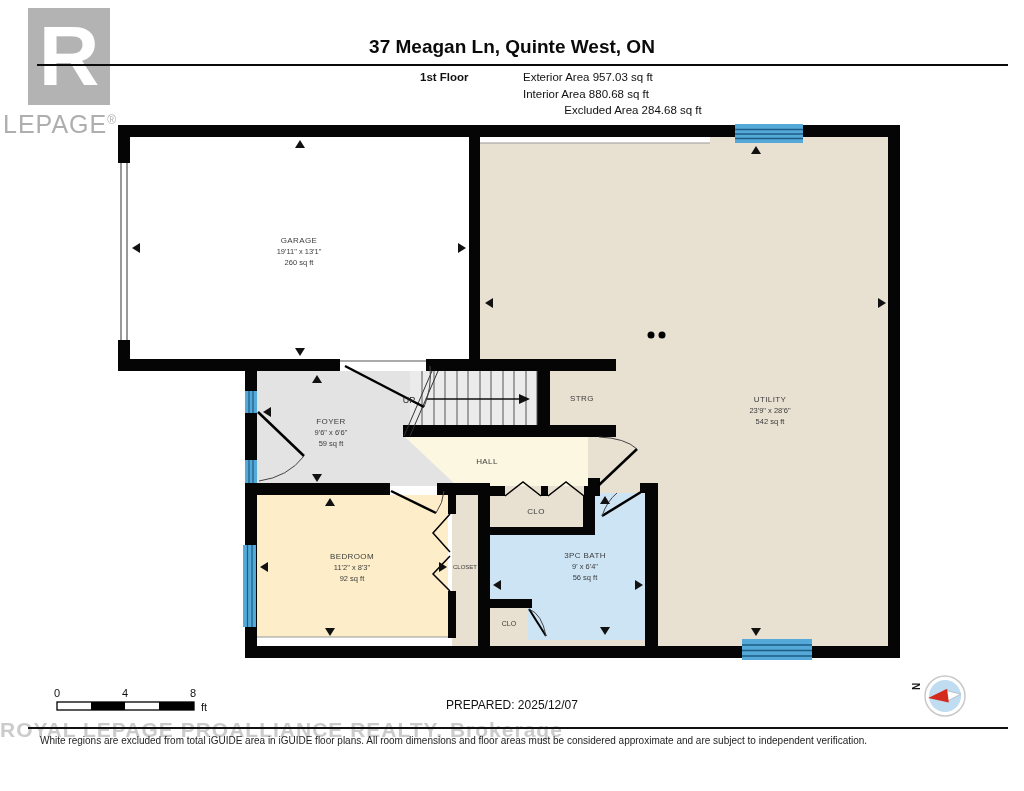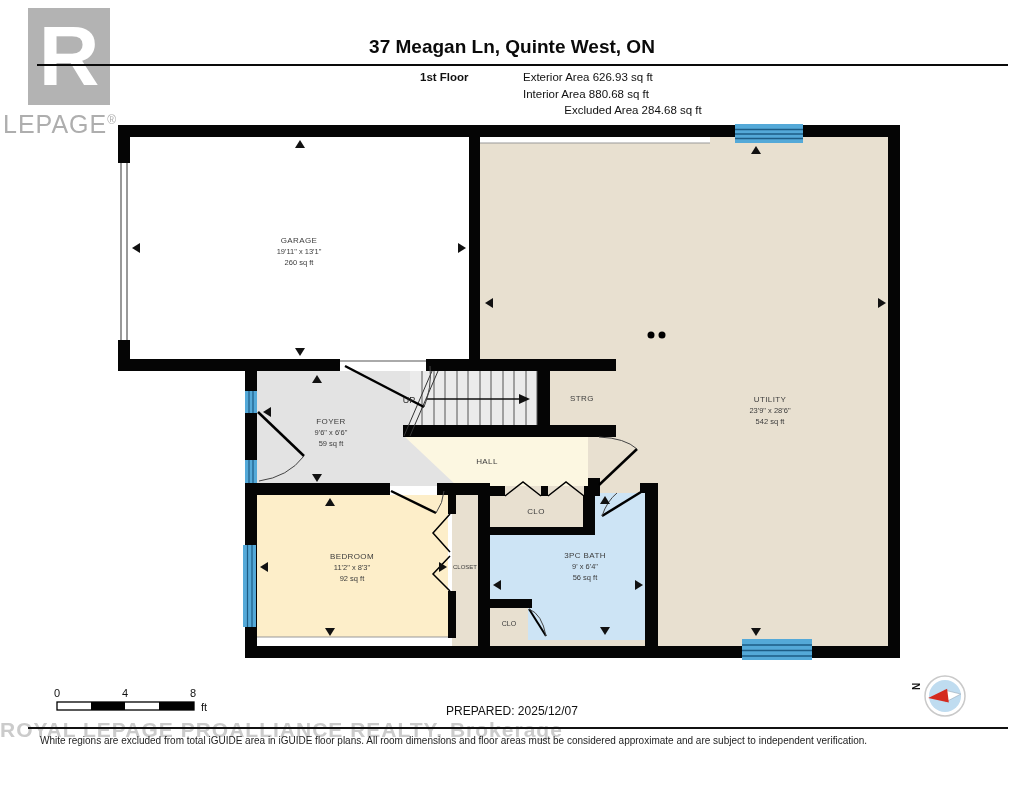--- a/index.html
+++ b/index.html
@@ -9,40 +9,40 @@
   
   #logo-box{left:28px;top:8px;width:82px;height:97px;background:#b3b3b3;color:#ffffff;
             font-weight:bold;font-size:84px;line-height:97px;text-align:center;}
   #logo-word{left:3px;top:110px;width:130px;color:#aeaeae;font-size:25px;letter-spacing:1px;}
   #logo-word sup{font-size:12px;}
   #hdr-line{left:37px;top:64px;width:971px;height:2px;background:#0a0a0a;}
   #title{left:0;top:36px;width:1024px;text-align:center;font-size:19px;font-weight:bold;color:#0a0a0a;}
   #floor-label{left:420px;top:71px;width:90px;font-size:11.5px;font-weight:bold;color:#111;}
   .area-line{left:523px;width:220px;font-size:11.5px;color:#111;}
   
-  #prepared{left:312px;top:698px;width:400px;text-align:center;font-size:12px;color:#111;margin-top:6px;}
+  #prepared{left:312px;top:698px;width:400px;text-align:center;font-size:12px;color:#111;}
   #watermark{left:0;top:718px;width:929px;text-align:left;font-size:21px;font-weight:bold;
              color:#cbcbcb;letter-spacing:1px;}
   #foot-line{left:28px;top:727px;width:980px;height:2px;background:#111;}
   #disclaimer{left:40px;top:735px;width:960px;font-size:10px;color:#1c1c1c;}
   svg text{font-family:"Liberation Sans", sans-serif;}
   .room-name{font-size:8px;fill:#3c3c3c;letter-spacing:.4px;}
   .room-dim{font-size:7.5px;fill:#3c3c3c;}
 </style>
 </head>
 <body>
 
 <div id="page">
 
   <div class="abs" id="logo-box">R</div>
   <div class="abs" id="logo-word"><span>LEPAGE</span><sup>®</sup></div>
   <div class="abs" id="hdr-line"></div>
   <div class="abs" id="title">37 Meagan Ln, Quinte West, ON</div>
   <div class="abs" id="floor-label">1st Floor</div>
-  <div class="abs area-line" style="top:71px;">Exterior Area 626.93 sq ft</div>
+  <div class="abs area-line" style="top:71px;">Exterior Area 957.03 sq ft</div>
   <div class="abs area-line" style="top:88px;">Interior Area 880.68 sq ft</div>
   <div class="abs area-line" style="top:104px;text-align:center;">Excluded Area 284.68 sq ft</div>
 
   <div class="abs" id="watermark">ROYAL LEPAGE PROALLIANCE REALTY, Brokerage</div>
   <div class="abs" id="foot-line"></div>
   <div class="abs" id="prepared">PREPARED: 2025/12/07</div>
   <div class="abs" id="disclaimer">White regions are excluded from total iGUIDE area in iGUIDE floor plans. All room dimensions and floor areas must be considered approximate and are subject to independent verification.</div>
 
   <svg class="abs" style="left:0;top:0;" width="1024" height="791" viewBox="0 0 1024 791">
     <defs>

